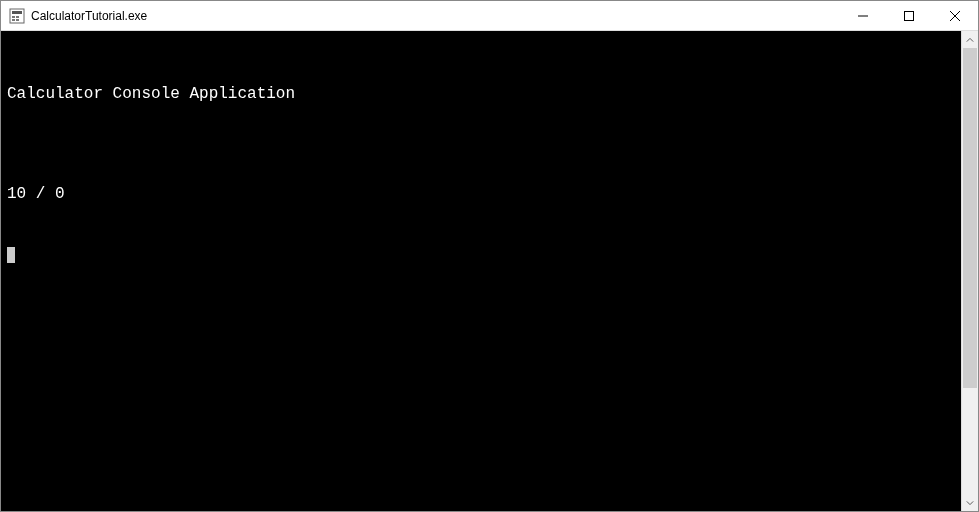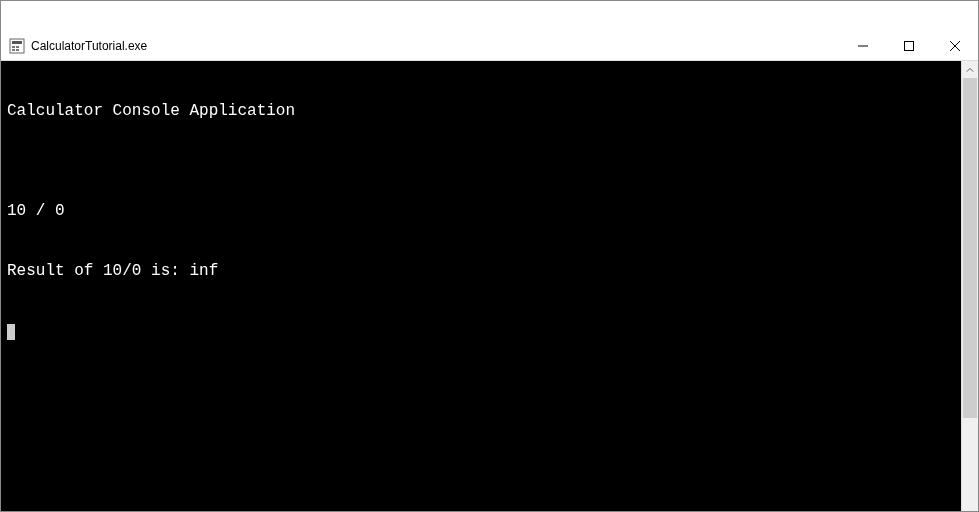--- a/index.html
+++ b/index.html
@@ -14,21 +14,20 @@
       font-family: "Segoe UI", Tahoma, sans-serif;
       overflow: hidden;
       border: 1px solid #888;
     }
     .titlebar {
       height: 30px;
       background: #ffffff;
       display: flex;
       align-items: center;
       border-bottom: 1px solid #ddd;
-      margin-top: 30px;
     }
     .app-icon {
       width: 16px;
       height: 16px;
       margin-left: 8px;
       margin-right: 6px;
       display: inline-flex;
       align-items: center;
       justify-content: center;
     }
@@ -63,21 +62,21 @@
       display: flex;
       height: calc(100% - 30px);
     }
     .console {
       flex: 1;
       background: #000000;
       color: #ffffff;
       font-family: Consolas, "Courier New", monospace;
       font-size: 16px;
       line-height: 1.25;
-      padding: 0 6px;
+      padding: 13px 6px;
       white-space: pre;
       overflow: hidden;
     }
     .console .line {
       display: block;
     }
     .cursor {
       display: inline-block;
       width: 8px;
       height: 16px;
@@ -148,21 +147,20 @@
       </svg>
     </div>
   </div>
 </div>
 
 <div class="content-area">
   <div class="console">
     <span class="line">Calculator Console Application</span>
     <span class="line"></span>
     <span class="line">10 / 0</span>
-    <span class="line">Result of 10/0 is: inf</span>
     <span class="line"><span class="cursor"></span></span>
   </div>
   <div class="scrollbar">
     <div class="scroll-arrow up">
       <svg viewBox="0 0 10 10" width="8" height="8">
           <path d="M1 7 L5 3 L9 7" fill="none" stroke="#555" stroke-width="1.2"></path>
         </svg>
     </div>
     <div class="scroll-thumb"></div>
     <div class="scroll-arrow down">

